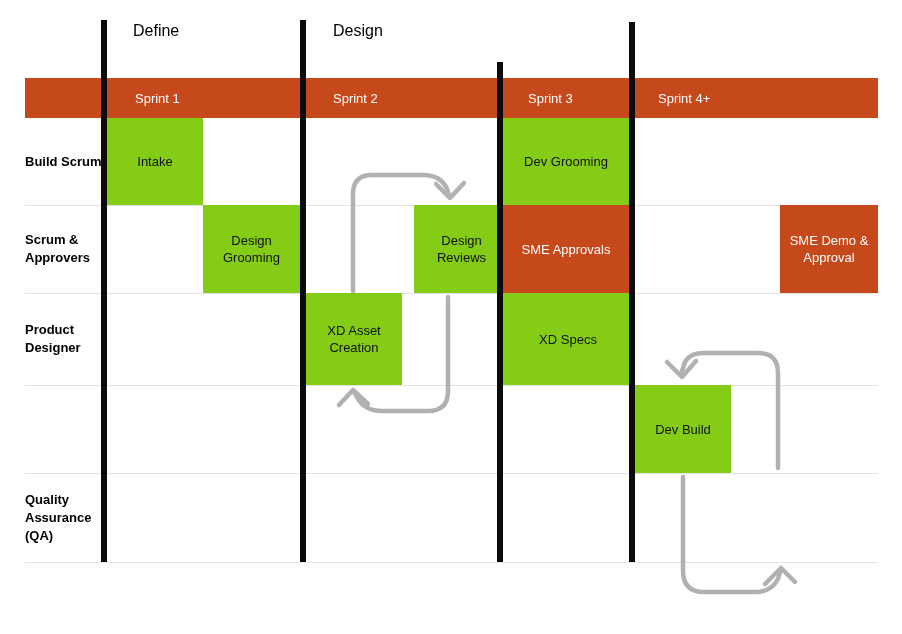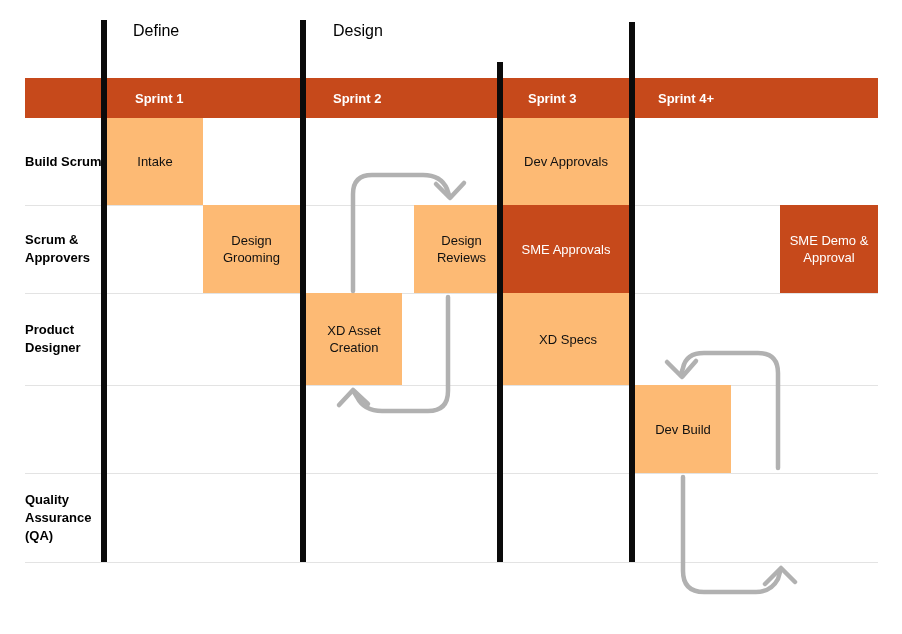--- a/index.html
+++ b/index.html
@@ -25,41 +25,41 @@
     left: 25px; top: 78px;
     width: 853px; height: 40px;
     background: #C6491B;
   }
   .sprint-label {
     position: absolute;
     top: 0; height: 40px;
     display: flex; align-items: center;
     color: #ffffff;
     font-size: 13px;
-    font-weight: bold;
+    font-weight: normal;
     white-space: nowrap;
   }
   .gridline {
     position: absolute;
     left: 25px; width: 853px; height: 1px;
     background: #E3E3E3;
   }
   .role-label {
     position: absolute;
     left: 25px; width: 80px;
     display: flex; align-items: center;
     font-size: 13px; font-weight: bold; line-height: 18px;
     color: #000000;
   }
   .cell {
     position: absolute;
     display: flex; align-items: center; justify-content: center;
     text-align: center;
     font-size: 13px; line-height: 17px;
-    background: #fdba74;
+    background: #84cc16;
     color: #111111;
     padding: 0 8px;
     box-sizing: border-box;
   }
   .cell.orange { background: #C6491B; color: #ffffff; }
   .vbar {
     position: absolute;
     width: 6px;
     background: #0B0B0B;
   }
@@ -90,21 +90,21 @@
     <div class="sprint-label" style="left:633px">Sprint 4+</div>
   </div>
 
   <div class="role-label" style="top:118px;height:87px">Build Scrum</div>
   <div class="role-label" style="top:205px;height:88px">Scrum &amp; Approvers</div>
   <div class="role-label" style="top:293px;height:92px">Product Designer</div>
   <div class="role-label" style="top:473px;height:89px">Quality Assurance (QA)</div>
 
   <div class="cell" style="left:107px;top:118px;width:96px;height:87px">Intake</div>
   <div class="cell" style="left:203px;top:205px;width:97px;height:88px">Design Grooming</div>
-  <div class="cell" style="left:503px;top:118px;width:126px;height:87px">Dev Approvals</div>
+  <div class="cell" style="left:503px;top:118px;width:126px;height:87px">Dev Grooming</div>
   <div class="cell" style="left:414px;top:205px;width:95px;height:88px">Design Reviews</div>
   <div class="cell orange" style="left:503px;top:205px;width:126px;height:88px">SME Approvals</div>
   <div class="cell orange" style="left:780px;top:205px;width:98px;height:88px">SME Demo &amp; Approval</div>
   <div class="cell" style="left:306px;top:293px;width:96px;height:92px">XD Asset Creation</div>
   <div class="cell" style="left:503px;top:293px;width:130px;height:92px">XD Specs</div>
   <div class="cell" style="left:635px;top:385px;width:96px;height:88px">Dev Build</div>
 
   <div class="vbar" style="left:101px;top:20px;height:542px"></div>
   <div class="vbar" style="left:300px;top:20px;height:542px"></div>
   <div class="vbar" style="left:497px;top:62px;height:500px"></div>

